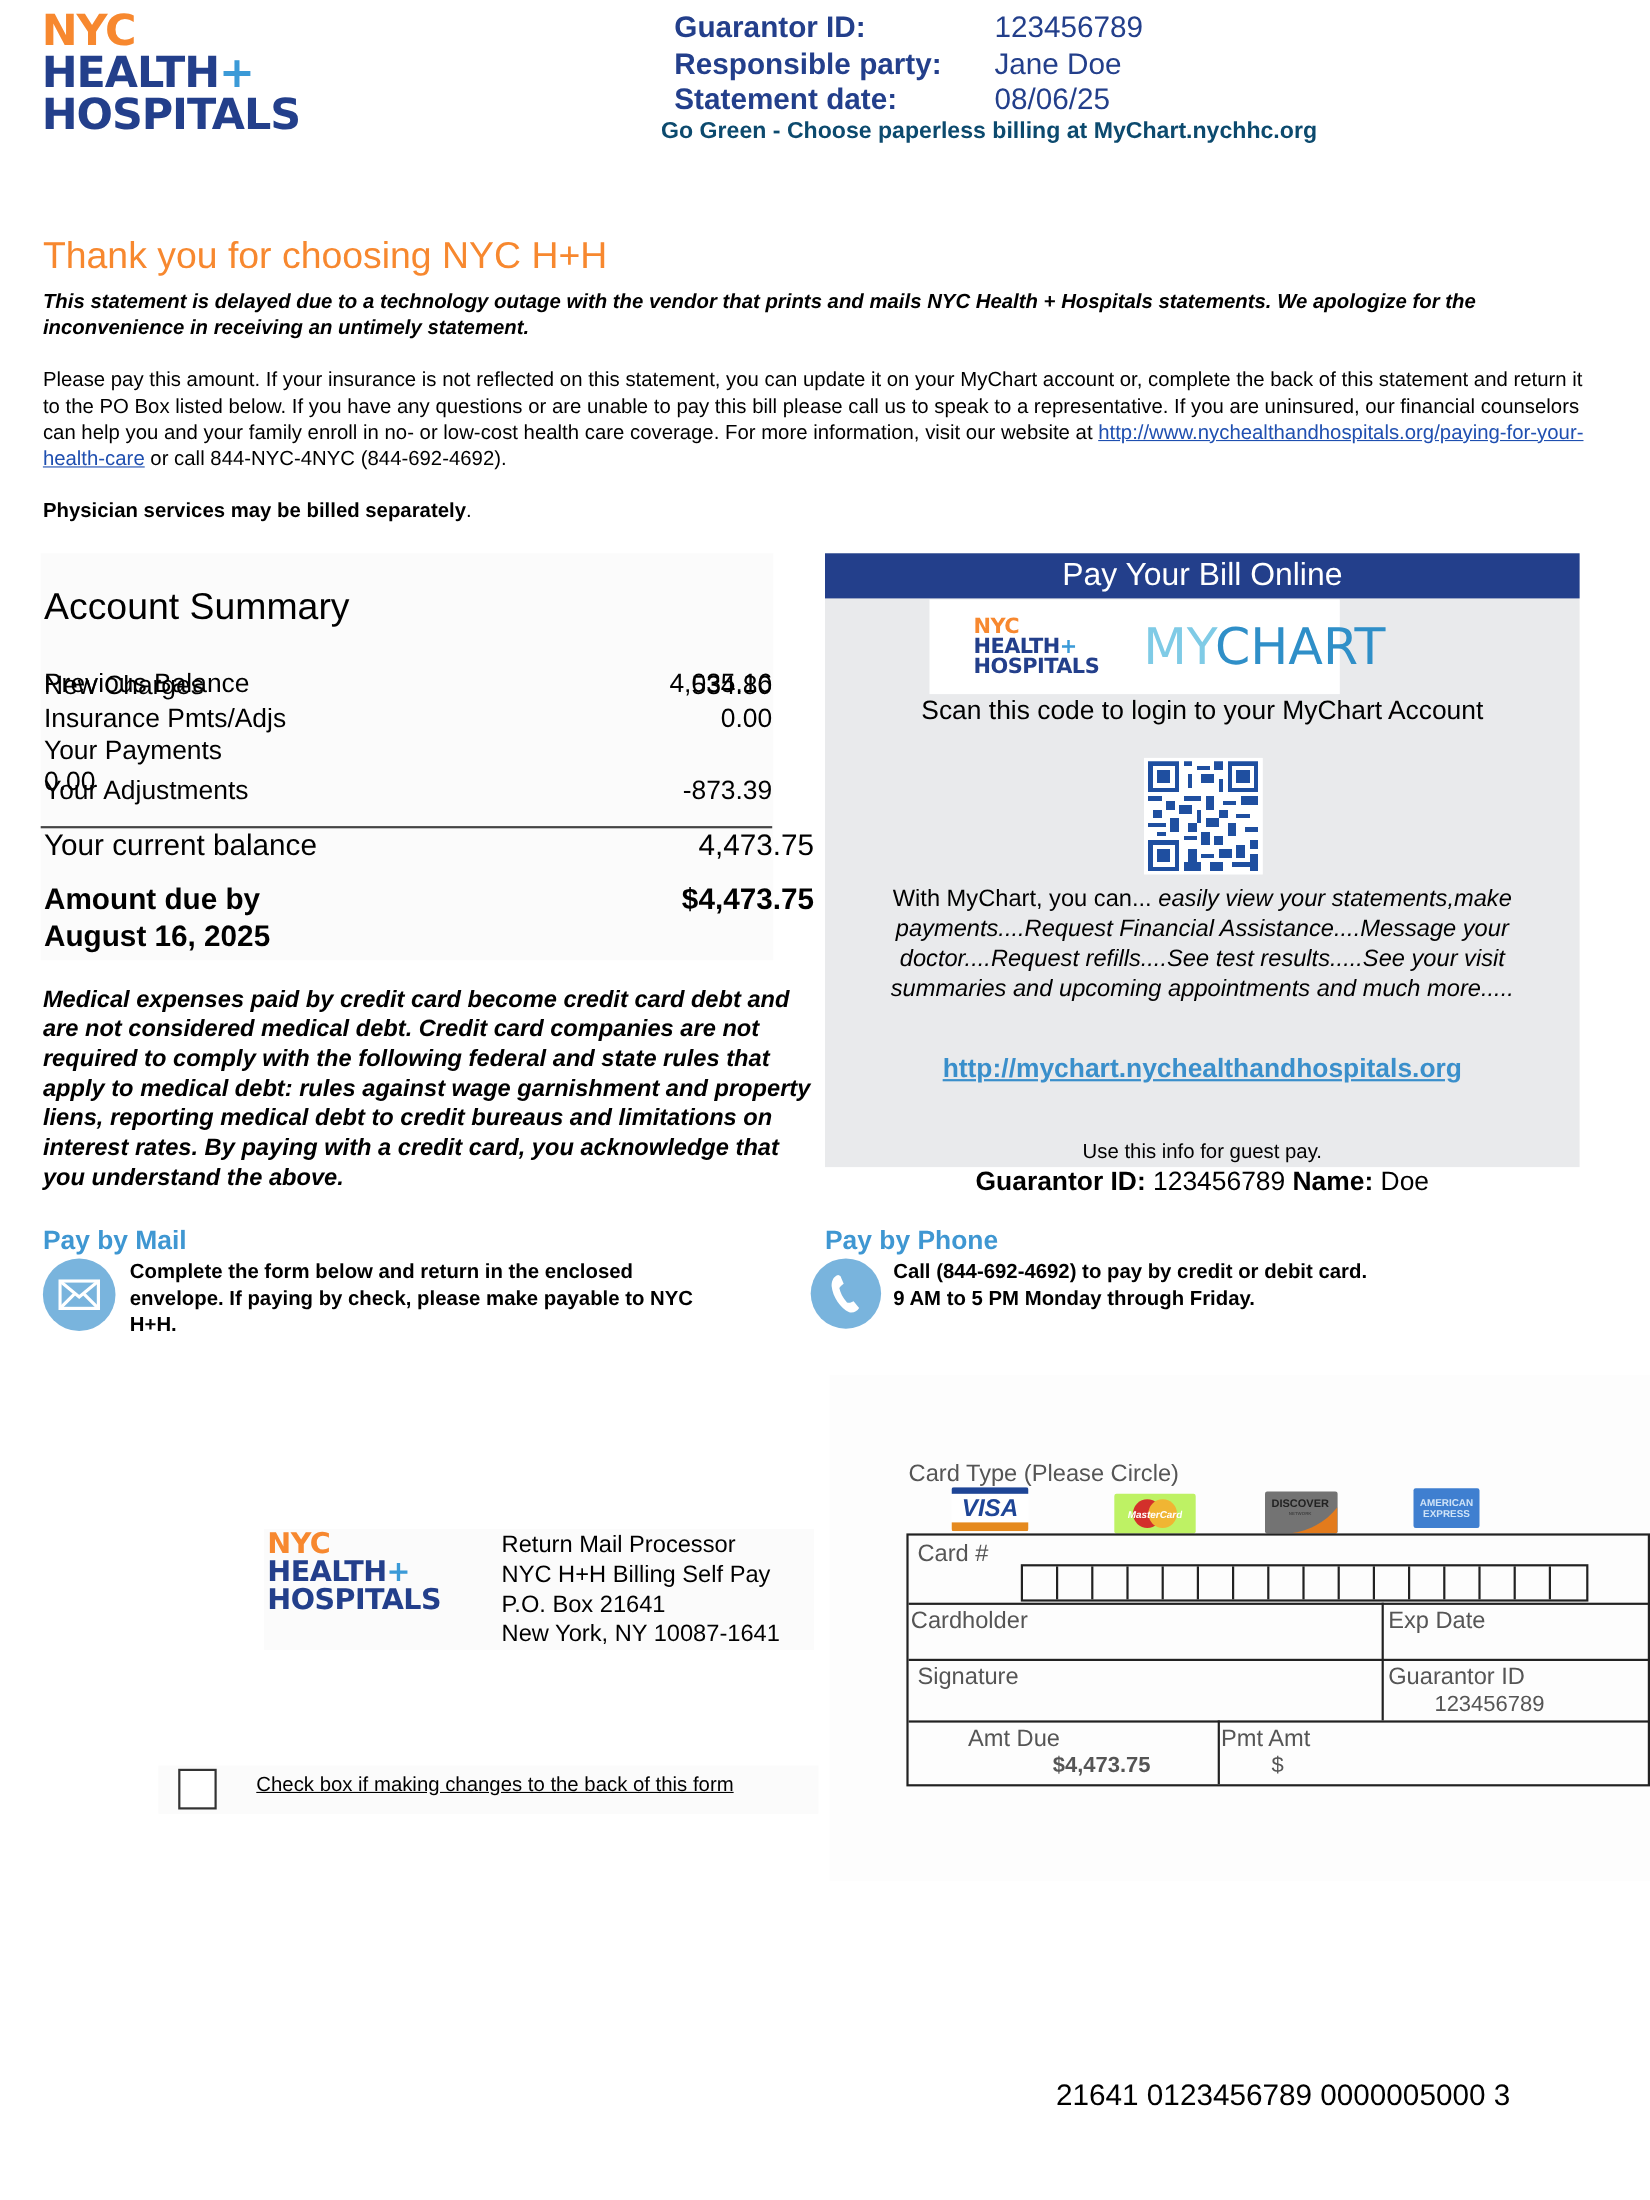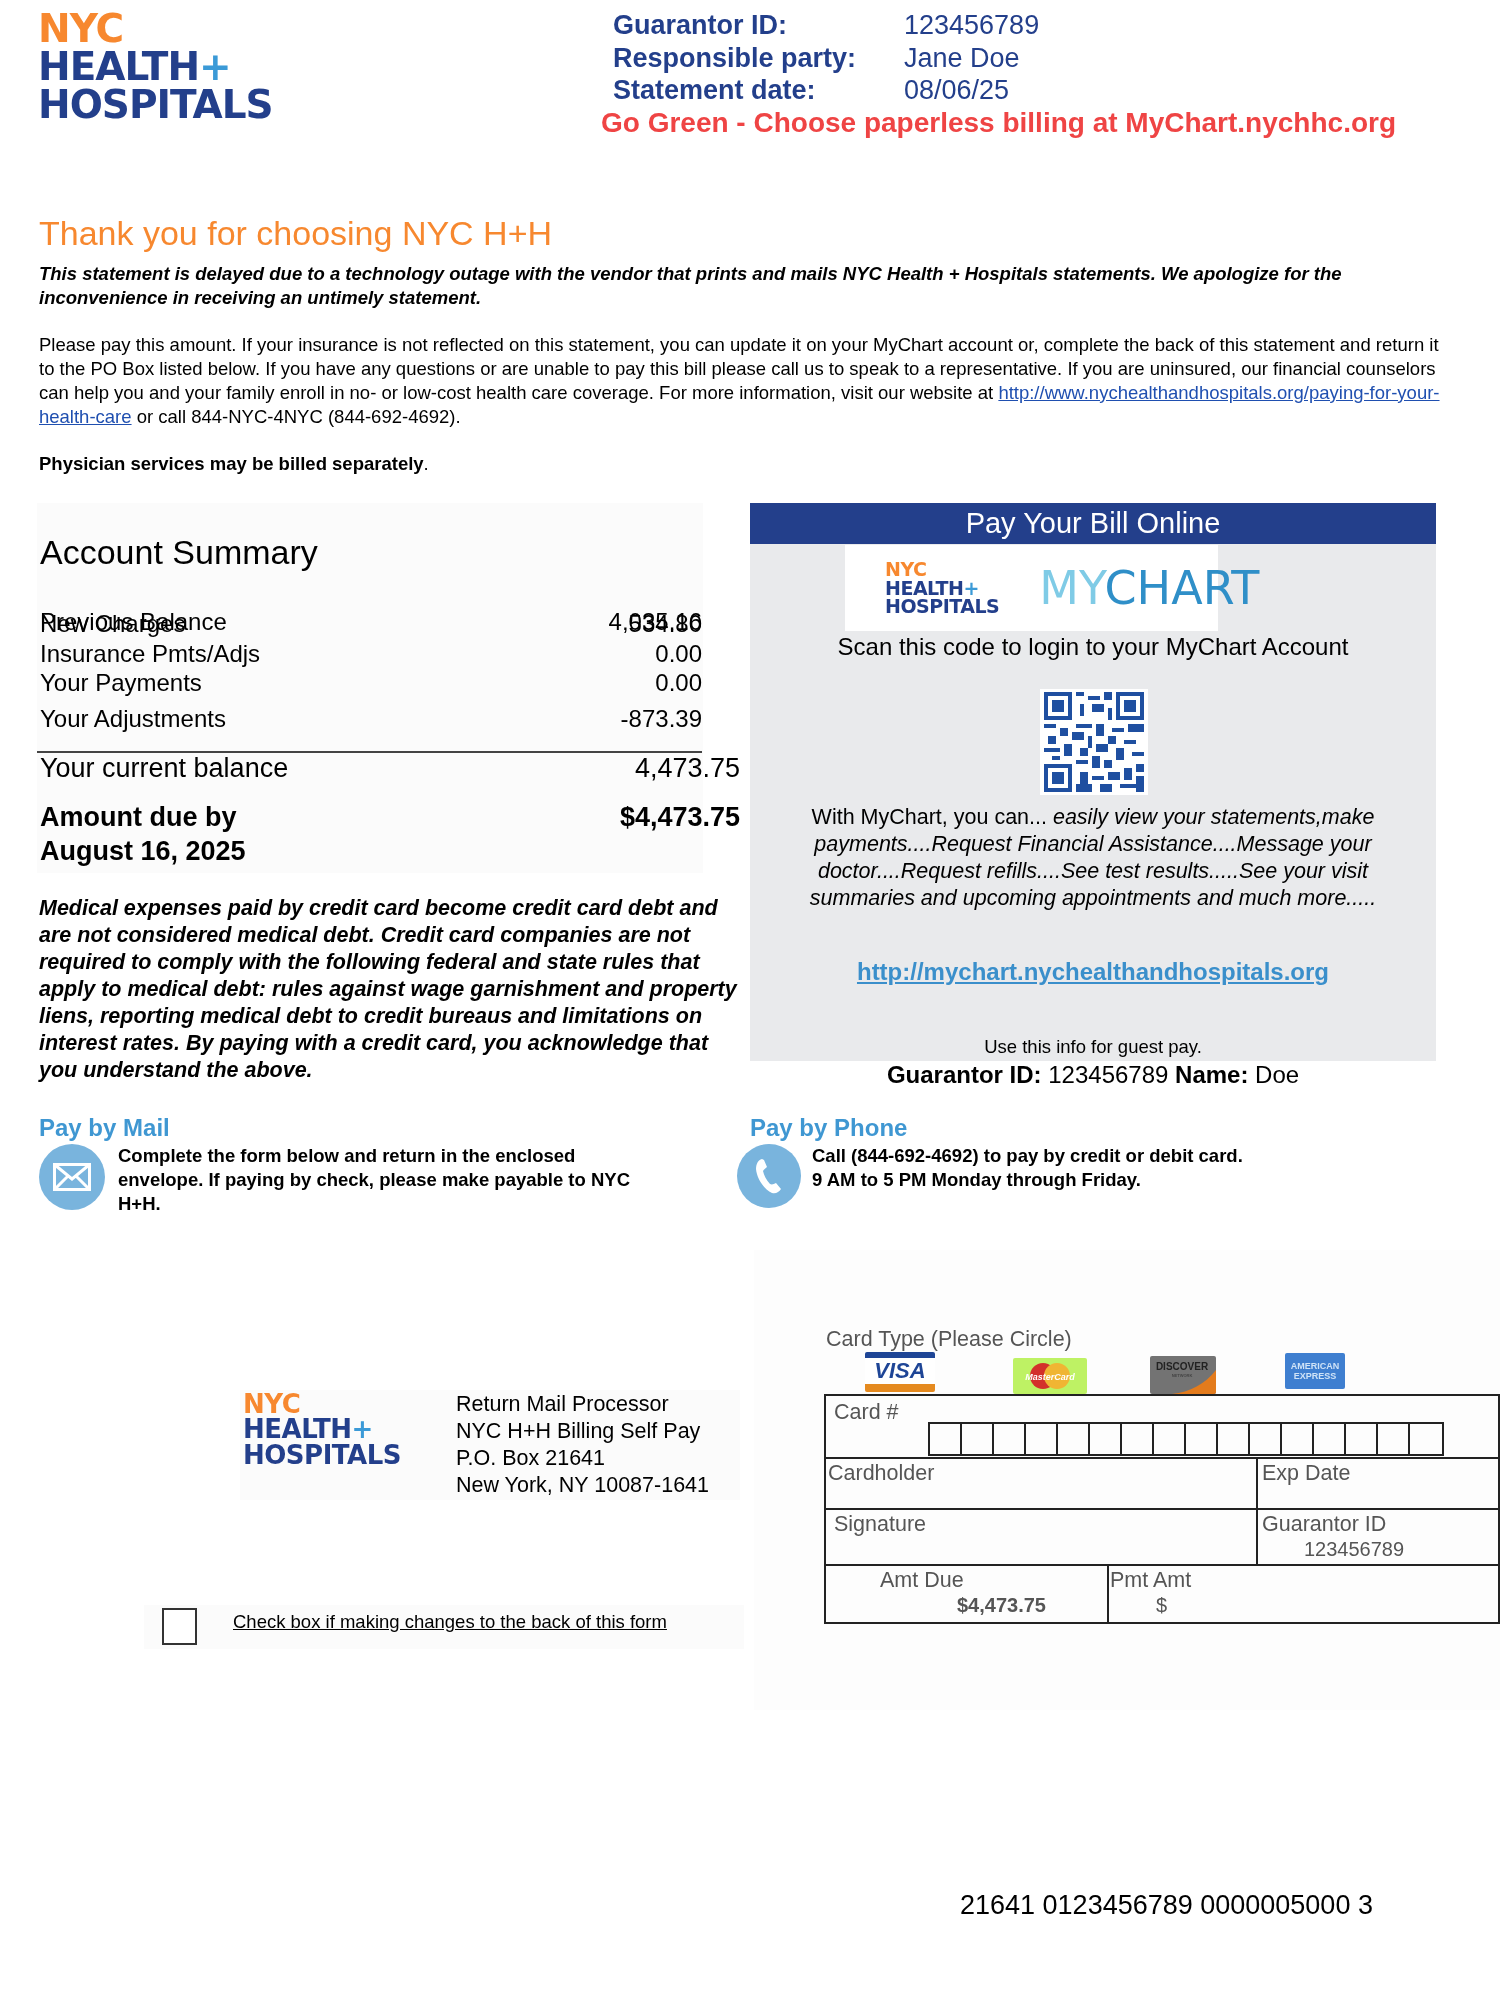--- a/index.html
+++ b/index.html
@@ -9,21 +9,21 @@
 
   
   .logo { font-family: "DejaVu Sans", sans-serif; font-weight: bold; line-height: 0.98; letter-spacing: -1px; }
   .logo .nyc { color: #f7882f; }
   .logo .health, .logo .hosp { color: #233f8b; }
   .logo .plus { color: #3b9ad7; }
 
   
   .hdr-row { position: absolute; left: 613px; font-size: 27px; color: #233f8b; display: flex; }
   .hdr-row .lbl { font-weight: bold; width: 291px; }
-  .gogreen { position: absolute; left: 601px; top: 107px; font-size: 28px; font-weight: bold; color: #ef4444; }
+  .gogreen { position: absolute; left: 601px; top: 107px; font-size: 21px; font-weight: bold; color: #0c4a6e; }
 
   .thanks { position: absolute; left: 39px; top: 214px; font-size: 34px; color: #f7882f; }
   .delayed { position: absolute; left: 39px; top: 262px; width: 1420px; font-size: 18.5px; font-weight: bold; font-style: italic; line-height: 24px; }
   .para { position: absolute; left: 39px; top: 333px; width: 1420px; font-size: 18.5px; line-height: 24px; }
   .para a { color: #1f4fb0; text-decoration: underline; }
   .phys { position: absolute; left: 39px; top: 453px; font-size: 18.5px; font-weight: bold; }
 
   
   .summary-box { position: absolute; left: 37px; top: 503px; width: 666px; height: 370px; background: #fbfbfb; }
   .sum-title { position: absolute; left: 40px; top: 533px; font-size: 34px; }
@@ -113,21 +113,21 @@
     <span>4,035.16</span>
 </div>
 <div class="sum-row" style="top:610px;">
   <span>New Charges</span>
     <span>534.80</span>
 </div>
 <div class="sum-row" style="top:640px;">
   <span>Insurance Pmts/Adjs</span>
     <span>0.00</span>
 </div>
-<div class="sum-row" style="top:669px;">
+<div class="sum-row" style="top:669px;flex-direction:column;">
   <span>Your Payments</span>
     <span>0.00</span>
 </div>
 <div class="sum-row" style="top:705px;">
   <span>Your Adjustments</span>
     <span>-873.39</span>
 </div>
 <div class="sum-line"></div>
 <div class="cur-bal">
   <span>Your current balance</span>

